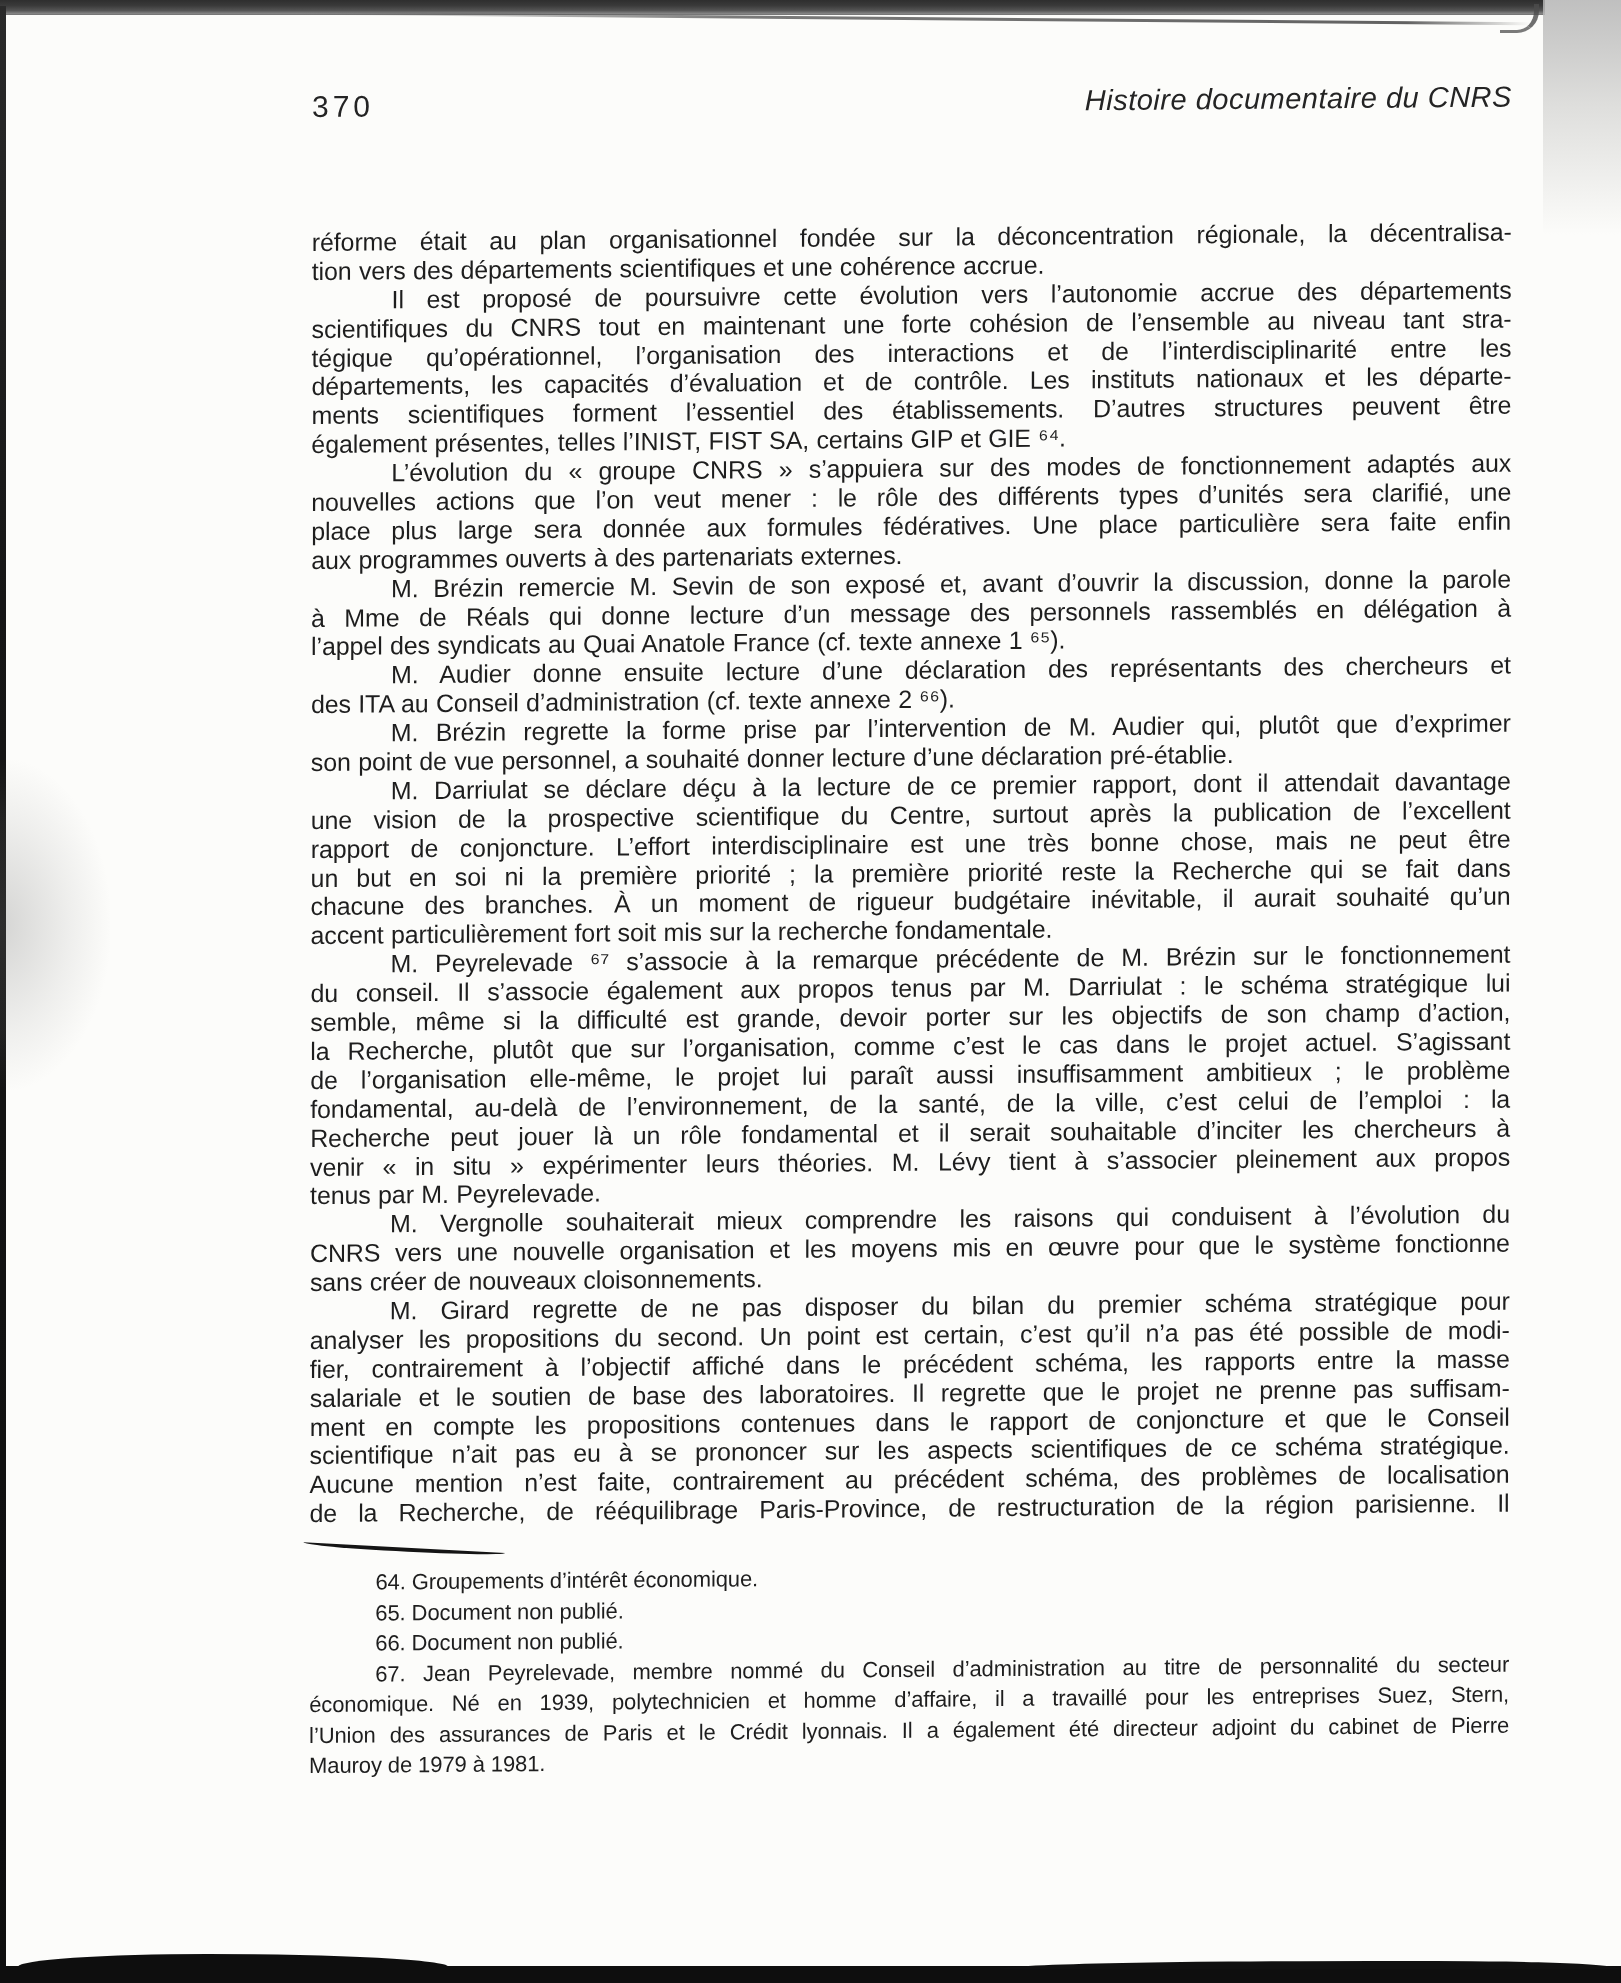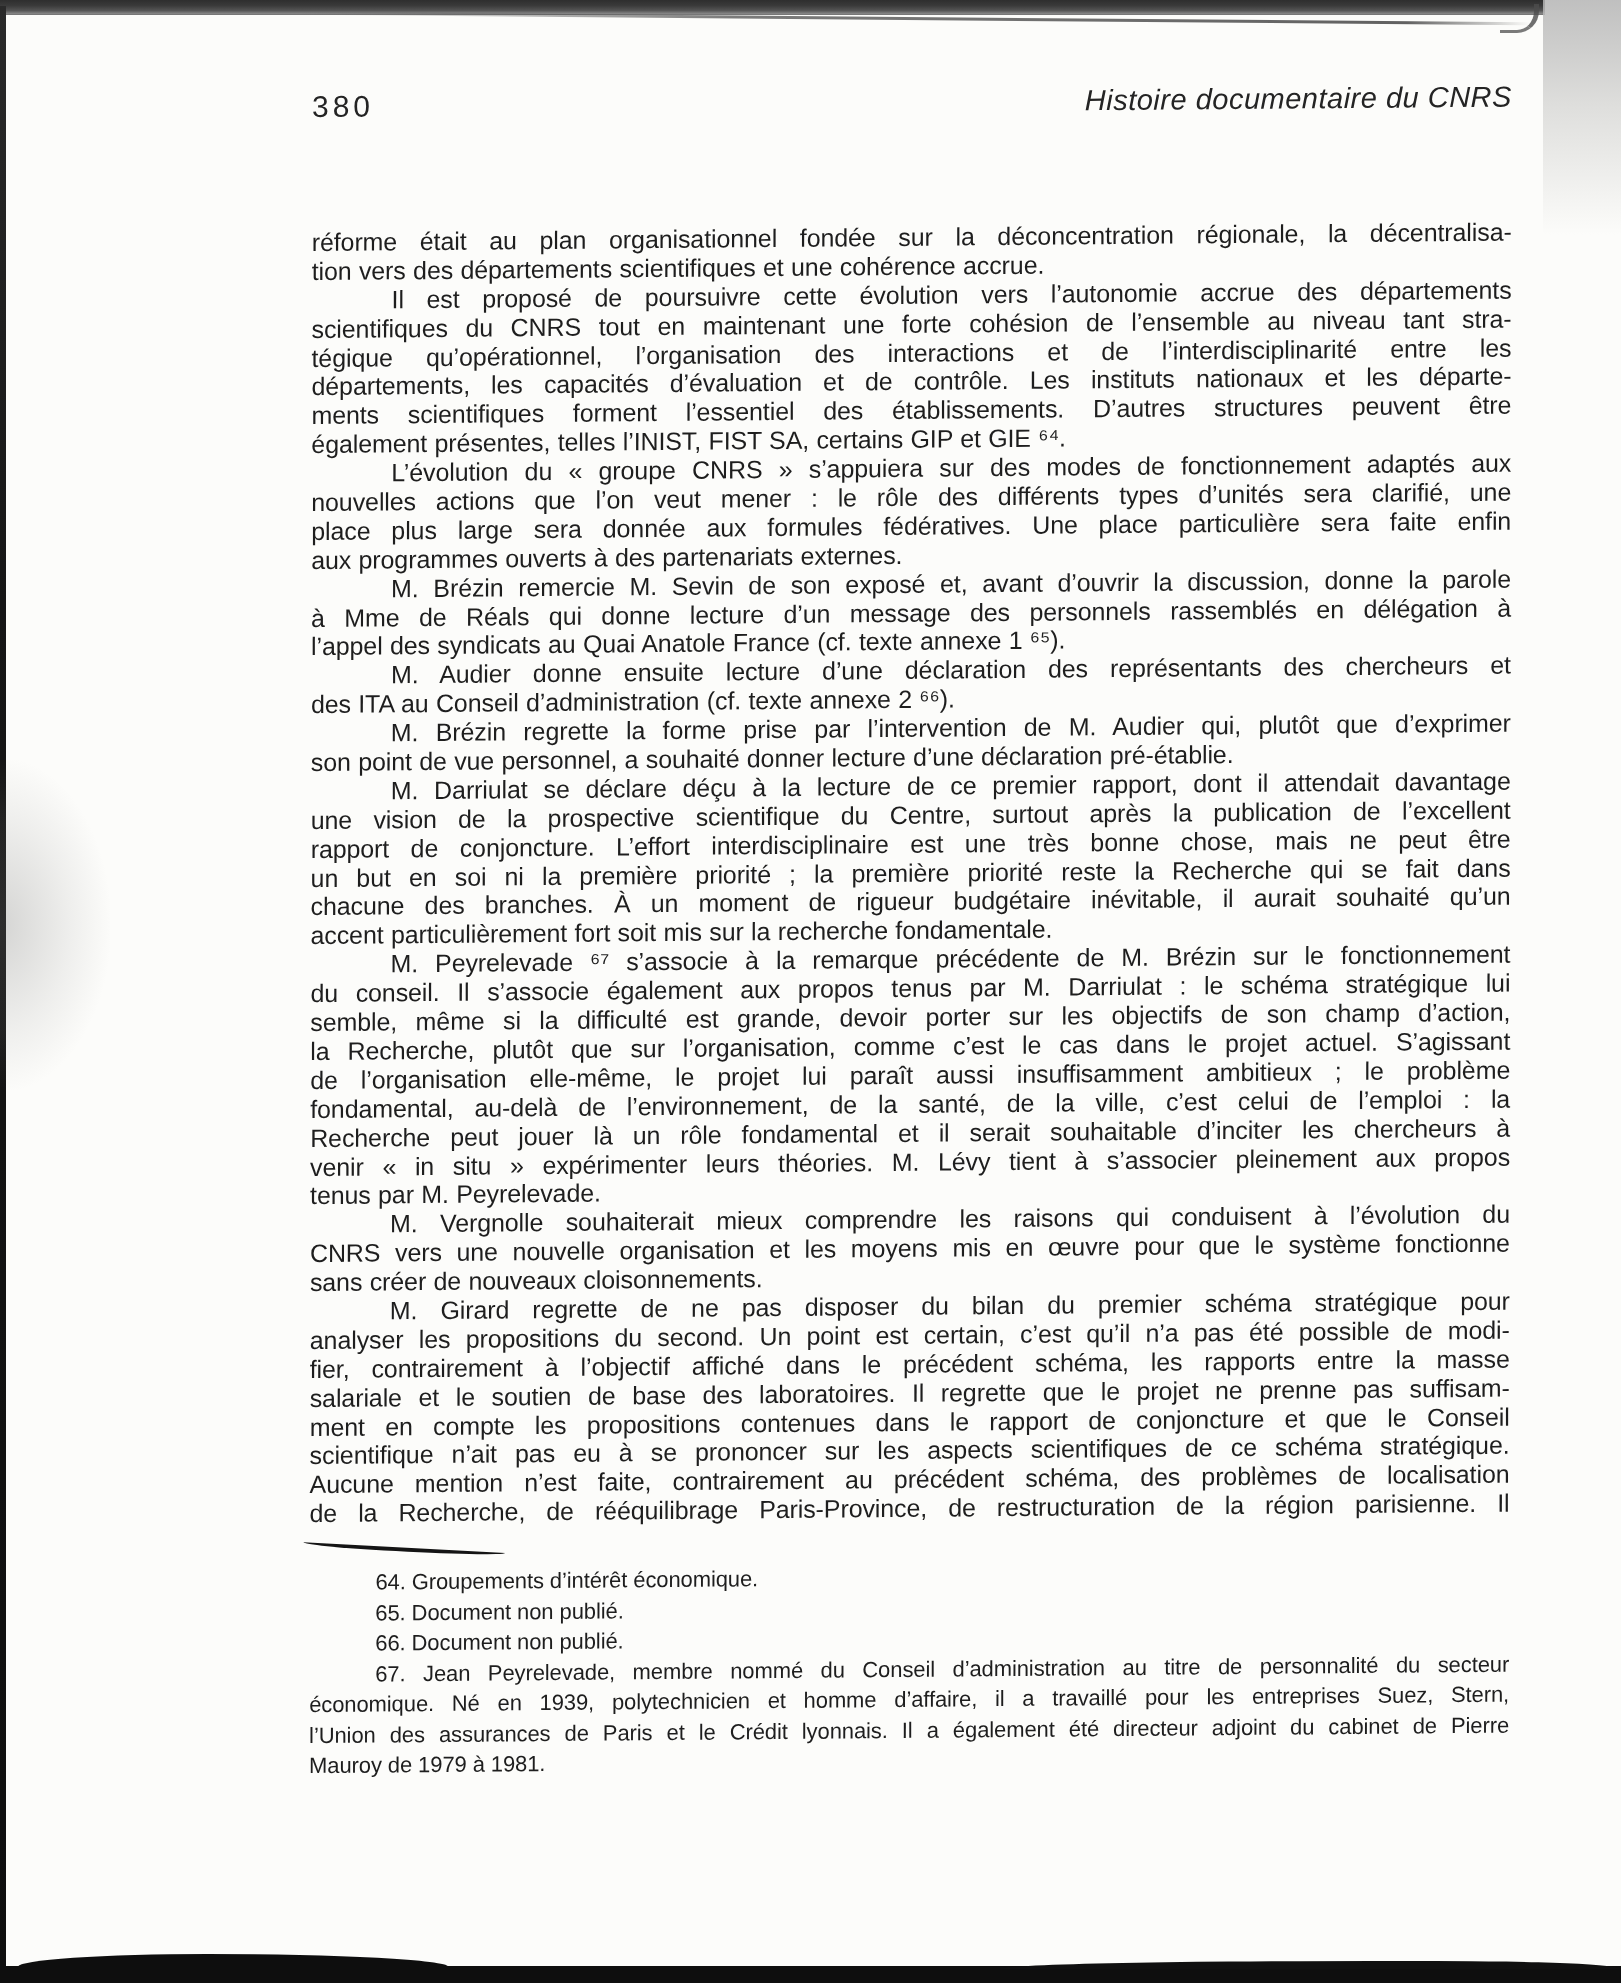--- a/index.html
+++ b/index.html
@@ -95,21 +95,21 @@
   <div id="top-edge"></div>
   <div id="top-edge-strand"></div>
   <div id="top-edge-hook"></div>
   <div id="corner-shade"></div>
   <div id="left-edge"></div>
   <div id="left-smudge"></div>
 
   <div id="sheet-text">
 
     <div id="page-header">
-      <span id="page-number">380</span>
+      <span id="page-number">370</span>
       <span id="running-title">Histoire documentaire du CNRS</span>
     </div>
 
     <div id="body-text">
         <div>
           <div class="line jl">réforme était au plan organisationnel fondée sur la déconcentration régionale, la décentralisa-</div>
           <div class="line ll">tion vers des départements scientifiques et une cohérence accrue.</div>
         </div>
         <div>
           <div class="line jl ind">Il est proposé de poursuivre cette évolution vers l’autonomie accrue des départements</div>

